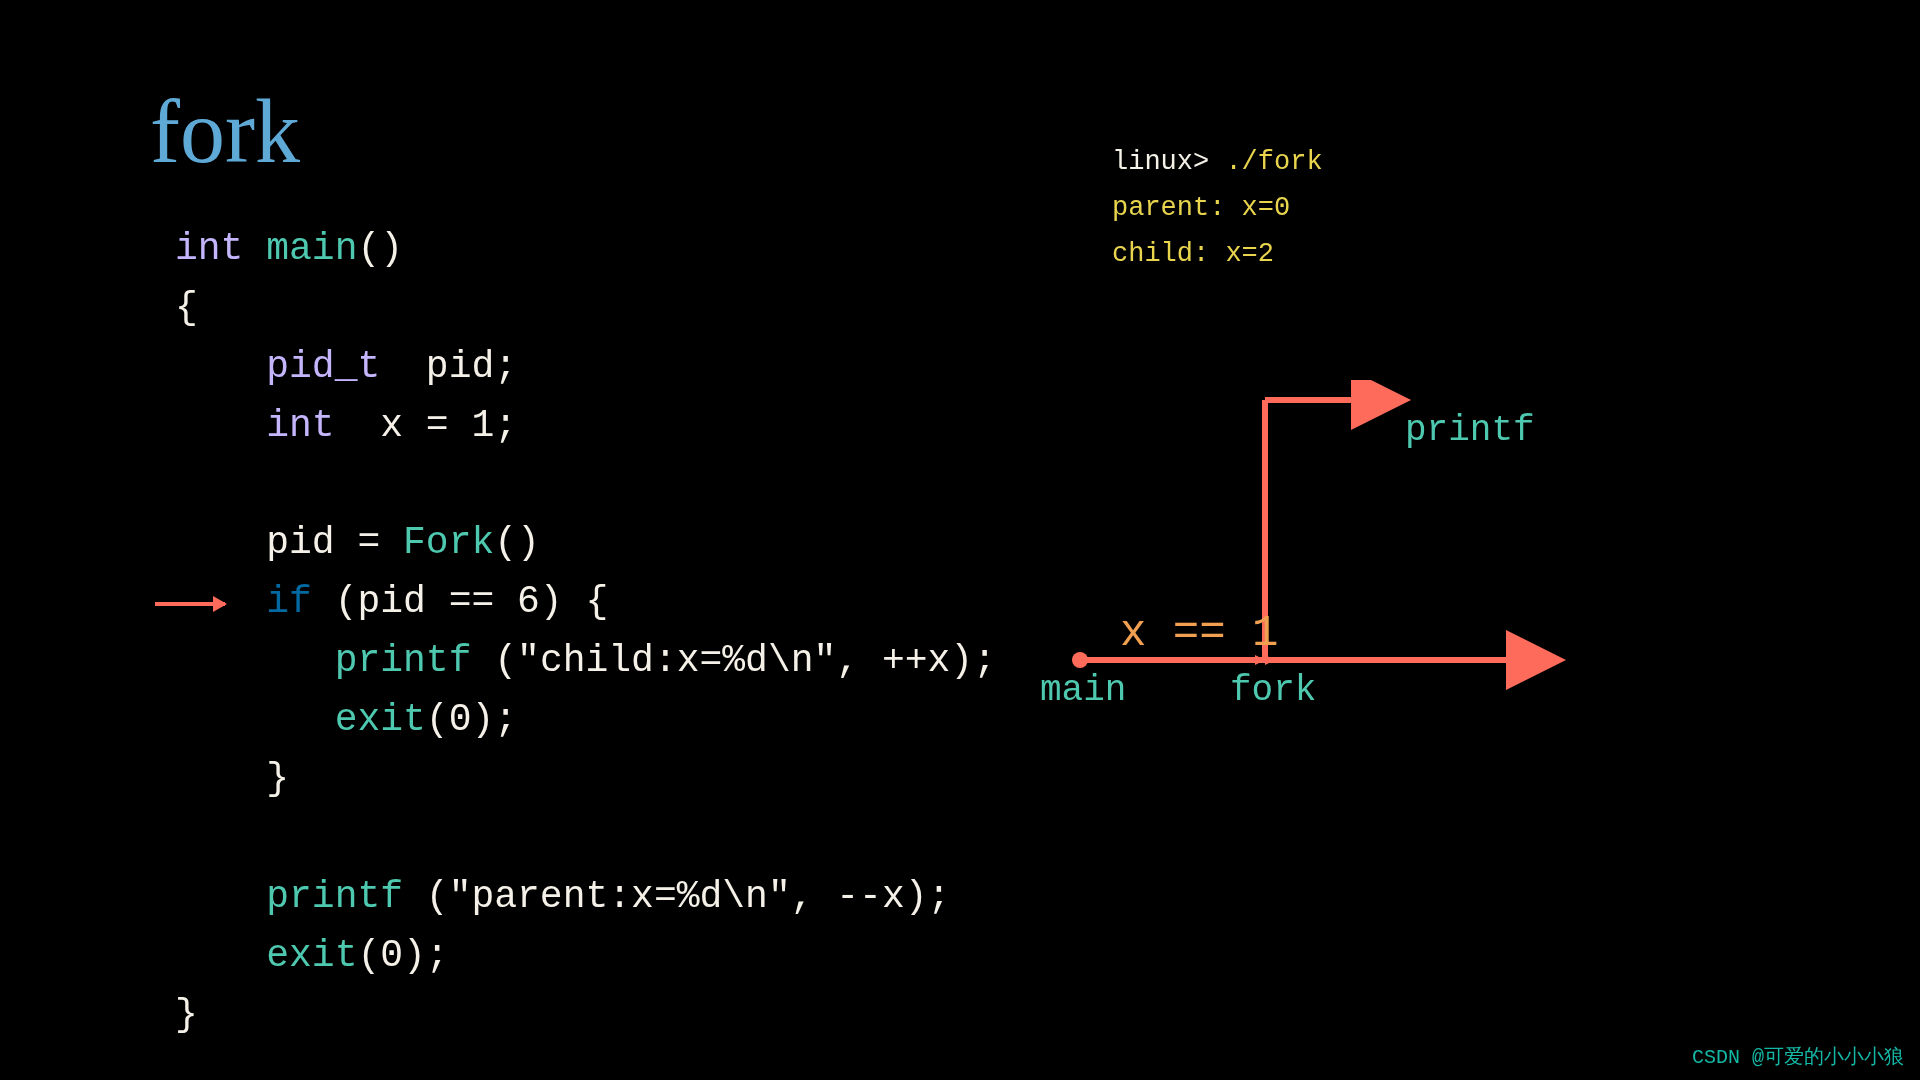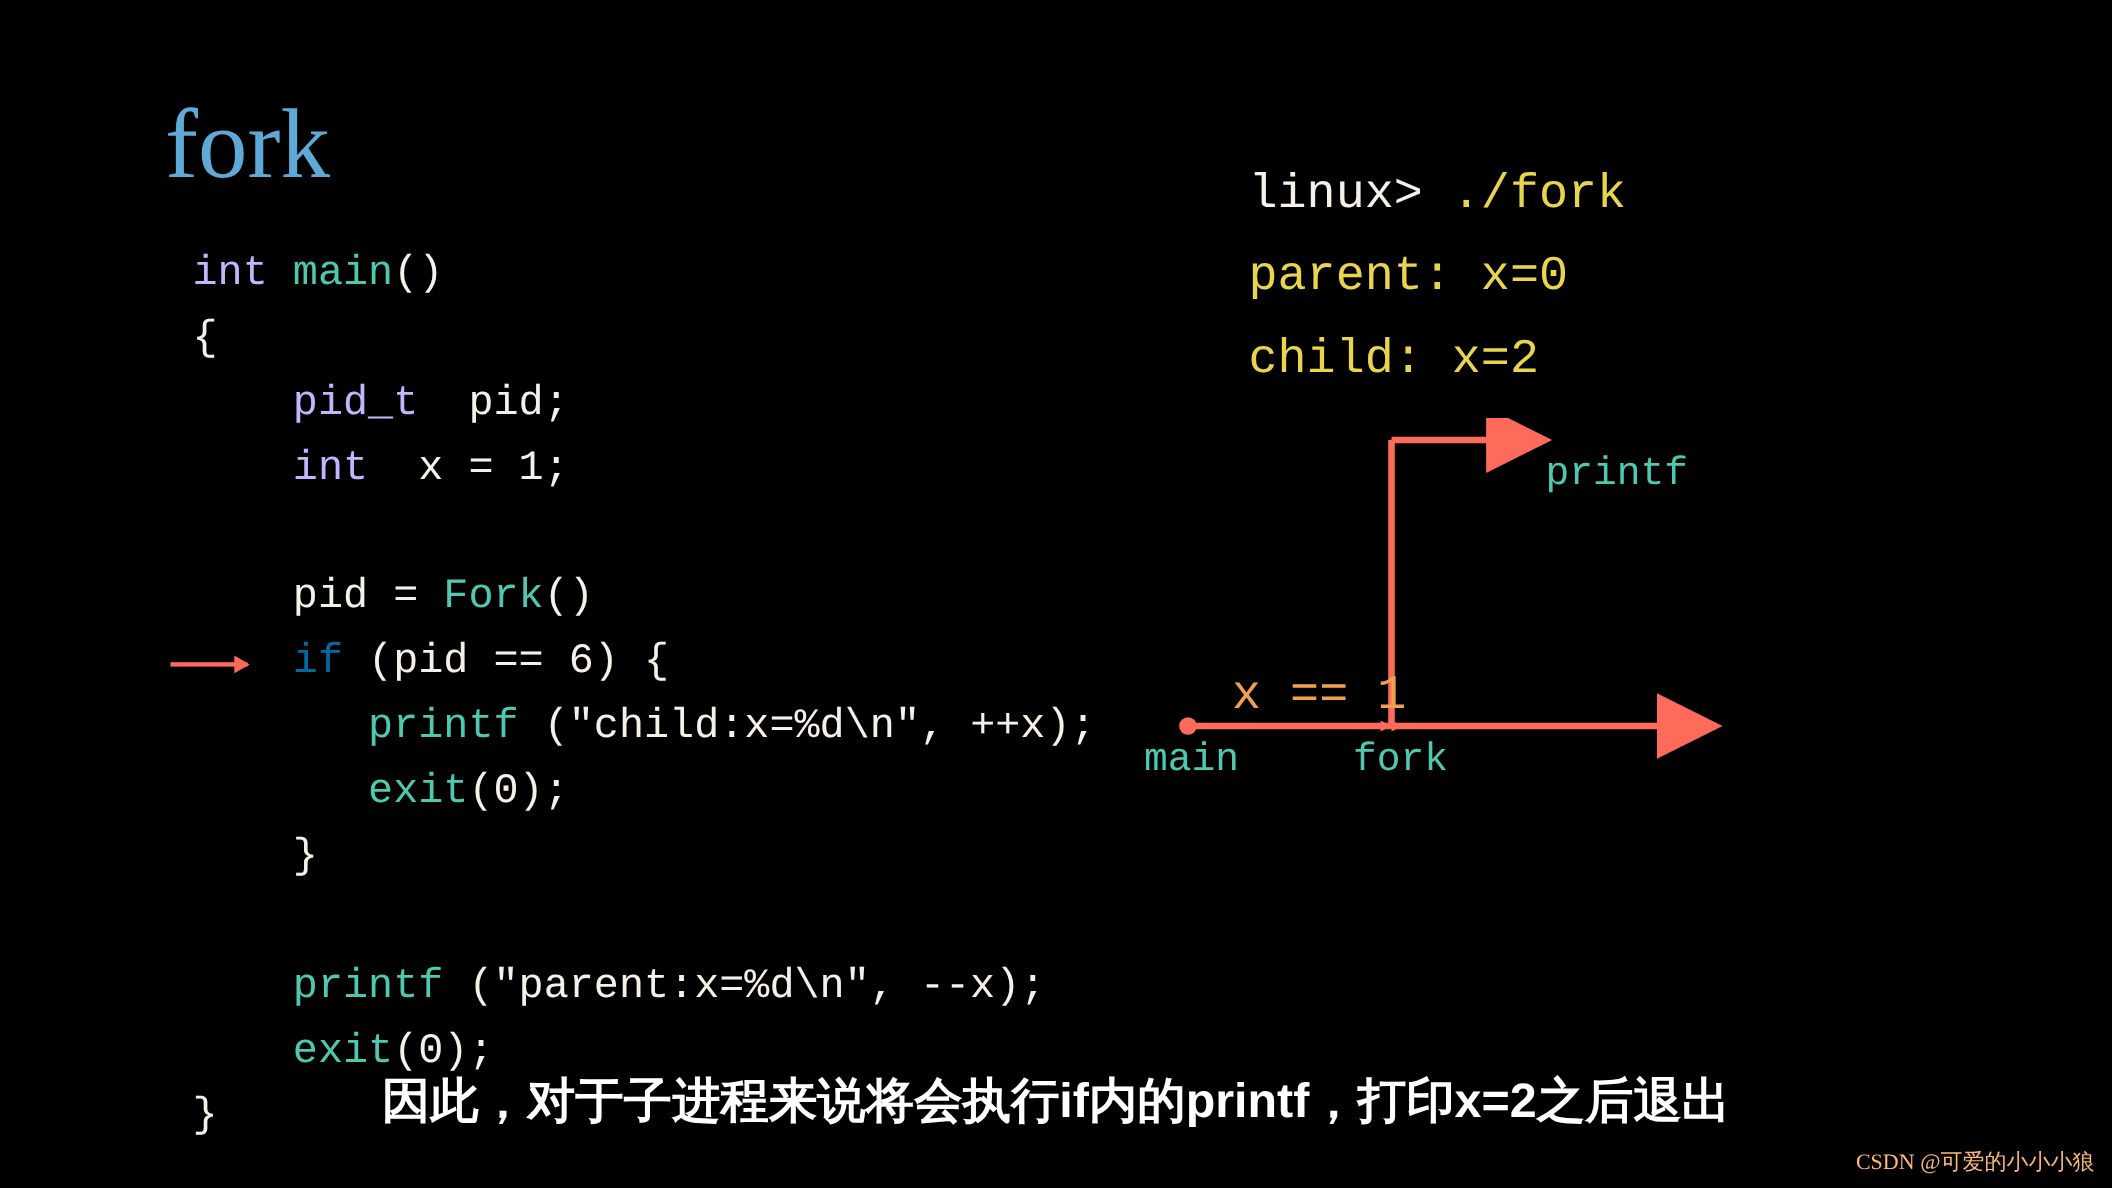--- a/index.html
+++ b/index.html
@@ -52,23 +52,23 @@
     position: absolute;
     right: -2px;
     top: -6px;
     width: 0; height: 0;
     border-left: 14px solid #ff6b5b;
     border-top: 8px solid transparent;
     border-bottom: 8px solid transparent;
   }
   .terminal {
     position: absolute;
-    left: 1135px;
+    left: 1112px;
     top: 140px;
-    font-size: 44px;
+    font-size: 27px;
     line-height: 1.7;
     white-space: pre;
   }
   .prompt { color: #f5f1e8; }
   .cmd    { color: #e8d44d; }
   .out    { color: #e8d44d; }
   .diagram {
     position: absolute;
     left: 1060px;
     top: 380px;
@@ -111,23 +111,23 @@
     font-family: Arial, sans-serif;
     font-weight: 900;
     font-size: 42px;
     letter-spacing: -2px;
     color: #eee;
   }
   .watermark-br {
     position: absolute;
     right: 16px;
     bottom: 10px;
-    font-family: Liberation Serif, serif;
+    font-family: Liberation Mono, monospace;
     font-size: 20px;
-    color: #fdba74;
+    color: #14b8a6;
   }
 </style>
 </head>
 <body>
 
 <div class="slide">
 
   <div class="title">fork</div>
 
   <div class="code"><span class="kw-int">int</span> <span class="kw-fun">main</span><span class="kw-wh">()</span>
@@ -172,18 +172,17 @@
 
       <polygon points="330,15 340,20 330,25" fill="#ff6b5b"></polygon>
       <polygon points="340,15 350,20 340,25" fill="#ff6b5b"></polygon>
     </svg>
     <div class="dlabelx" style="left:60px; top:228px;">x == 1</div>
     <div class="dlabel" style="left:-20px; top:290px;">main</div>
     <div class="dlabel" style="left:170px; top:290px;">fork</div>
     <div class="dlabel" style="left:345px; top:30px;">printf</div>
   </div>
 
-  <div class="caption">因此，对于子进程来说将会执行if内的printf，打印x=2之后退出</div>
 
 
   <div class="watermark-br">CSDN @可爱的小小小狼</div>
 
 </div>
 
 </body></html>

